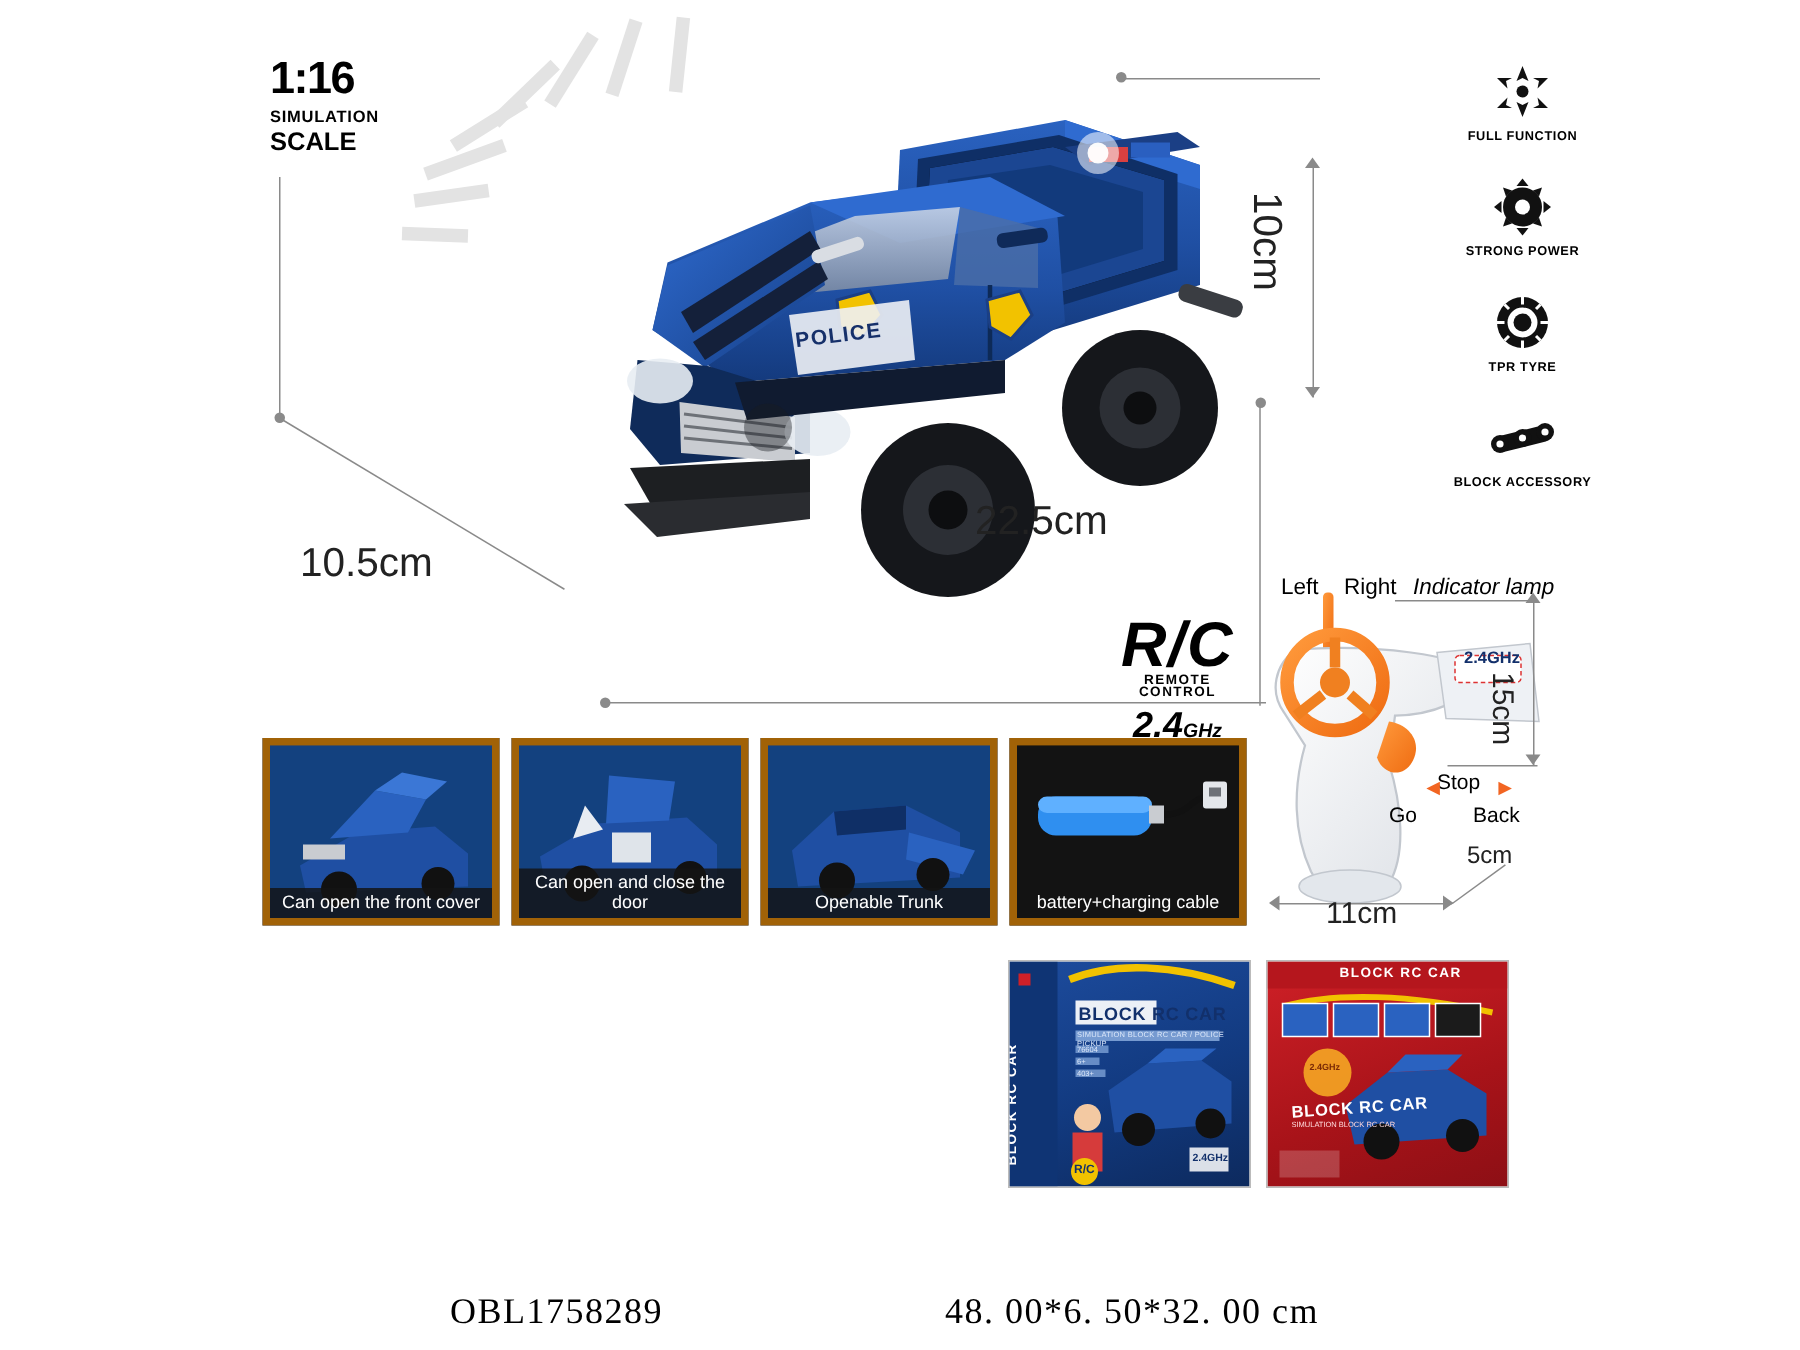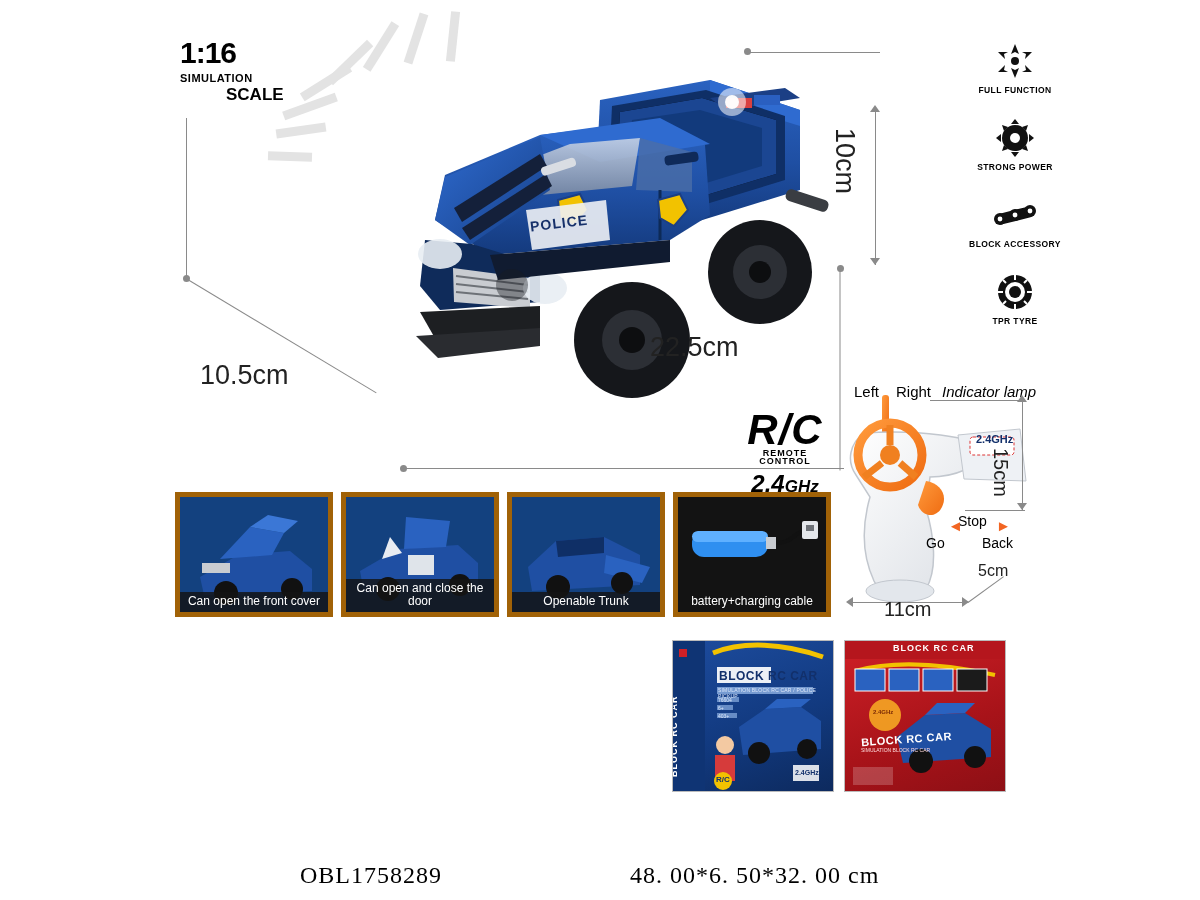--- a/index.html
+++ b/index.html
@@ -10,21 +10,21 @@
     color:#000;
     position:relative;
     overflow:hidden;
   }
   .abs{position:absolute;}
 
   
   #scale-badge{left:180px;top:36px;width:110px;}
   #scale-badge .big{font-size:30px;font-weight:bold;letter-spacing:-1px;line-height:34px;}
   #scale-badge .sim{font-size:11px;font-weight:bold;letter-spacing:.5px;margin-top:2px;}
-  #scale-badge .sc{font-size:17px;font-weight:bold;margin-top:1px;margin-left:46px;}
+  #scale-badge .sc{font-size:17px;font-weight:bold;margin-top:1px;}
 
   
   #rays{left:268px;top:30px;width:230px;height:220px;}
   #rays span{position:absolute;background:#e3e3e3;display:block;}
 
   
   #car-photo{left:240px;top:40px;width:600px;height:360px;}
 
   
   .dimline{position:absolute;background:#8a8a8a;}
@@ -43,21 +43,21 @@
   #feature-icons{left:940px;top:40px;width:150px;}
   .feat{text-align:center;margin-bottom:22px;}
   .feat .glyph{height:42px;display:flex;align-items:center;justify-content:center;}
   .feat .cap{font-size:8.5px;font-weight:bold;letter-spacing:.4px;margin-top:3px;}
 
   
   #rc-logo{left:715px;top:410px;width:140px;text-align:center;}
   #rc-logo .rc{font-size:42px;font-weight:bold;font-style:italic;letter-spacing:1px;line-height:40px;}
   #rc-logo .sub{font-size:9px;font-weight:bold;letter-spacing:1px;margin-top:-2px;}
   #rc-logo .ghz{font-size:24px;font-weight:bold;font-style:italic;margin-top:4px;}
-  #rc-logo .ghz small{font-size:17px;}
+  #rc-logo .ghz small{font-size:13px;}
 
   
   #remote-area{left:830px;top:385px;width:260px;height:235px;}
   .rlabel{position:absolute;font-size:15px;}
   .rsmall{position:absolute;font-size:14px;}
   .orangearrow{color:#f26522;font-size:15px;font-weight:bold;}
 
   
   #thumbs{left:175px;top:492px;display:flex;gap:8px;}
   .thumb{width:148px;height:115px;background:#1b3f7a;position:relative;overflow:hidden;border:5px solid #a16207;}
@@ -243,39 +243,20 @@
           <path d="M7 7 l6 2 -4 4z"></path>
             <path d="M33 33 l-6 -2 4 -4z"></path>
           <path d="M33 7 l-2 6 -4 -4z"></path>
             <path d="M7 33 l2 -6 4 4z"></path>
           <circle cx="20" cy="20" r="13"></circle>
         </g>
         <circle cx="20" cy="20" r="5" fill="#fff"></circle>
       </svg>
     </div>
     <div class="cap">STRONG POWER</div>
-  </div>
-
-  <div class="feat">
-    <div class="glyph">
-      <svg width="52" height="26" viewBox="0 0 52 26">
-        <g fill="#111">
-          <rect x="6" y="8" width="40" height="11" rx="5.5" transform="rotate(-14 26 13)"></rect>
-          <circle cx="11" cy="17" r="6"></circle>
-            <circle cx="26" cy="13" r="6"></circle>
-            <circle cx="41" cy="9" r="6"></circle>
-        </g>
-        <g fill="#fff">
-          <circle cx="11" cy="17" r="2.4"></circle>
-            <circle cx="26" cy="13" r="2.4"></circle>
-            <circle cx="41" cy="9" r="2.4"></circle>
-        </g>
-      </svg>
-    </div>
-    <div class="cap">BLOCK ACCESSORY</div>
   </div>
 
   <div class="feat">
     <div class="glyph">
       <svg width="40" height="40" viewBox="0 0 40 40">
         <circle cx="20" cy="20" r="17" fill="#111"></circle>
         <circle cx="20" cy="20" r="10" fill="#fff"></circle>
         <circle cx="20" cy="20" r="6" fill="#111"></circle>
         <g stroke="#fff" stroke-width="2">
           <path d="M20 3 v5"></path>
@@ -284,20 +265,39 @@
             <path d="M32 20 h5"></path>
           <path d="M8 8 l3 3"></path>
             <path d="M29 29 l3 3"></path>
             <path d="M32 8 l-3 3"></path>
             <path d="M8 32 l3 -3"></path>
         </g>
       </svg>
     </div>
     <div class="cap">TPR TYRE</div>
   </div>
+
+  <div class="feat">
+    <div class="glyph">
+      <svg width="52" height="26" viewBox="0 0 52 26">
+        <g fill="#111">
+          <rect x="6" y="8" width="40" height="11" rx="5.5" transform="rotate(-14 26 13)"></rect>
+          <circle cx="11" cy="17" r="6"></circle>
+            <circle cx="26" cy="13" r="6"></circle>
+            <circle cx="41" cy="9" r="6"></circle>
+        </g>
+        <g fill="#fff">
+          <circle cx="11" cy="17" r="2.4"></circle>
+            <circle cx="26" cy="13" r="2.4"></circle>
+            <circle cx="41" cy="9" r="2.4"></circle>
+        </g>
+      </svg>
+    </div>
+    <div class="cap">BLOCK ACCESSORY</div>
+  </div>
 </div>
 
 <div class="abs" id="rc-logo">
   <div class="rc">R/C</div>
   <div class="sub">REMOTE</div>
   <div class="sub">CONTROL</div>
   <div class="ghz">
     <span>2.4</span><small>GHz</small>
   </div>
 </div>

